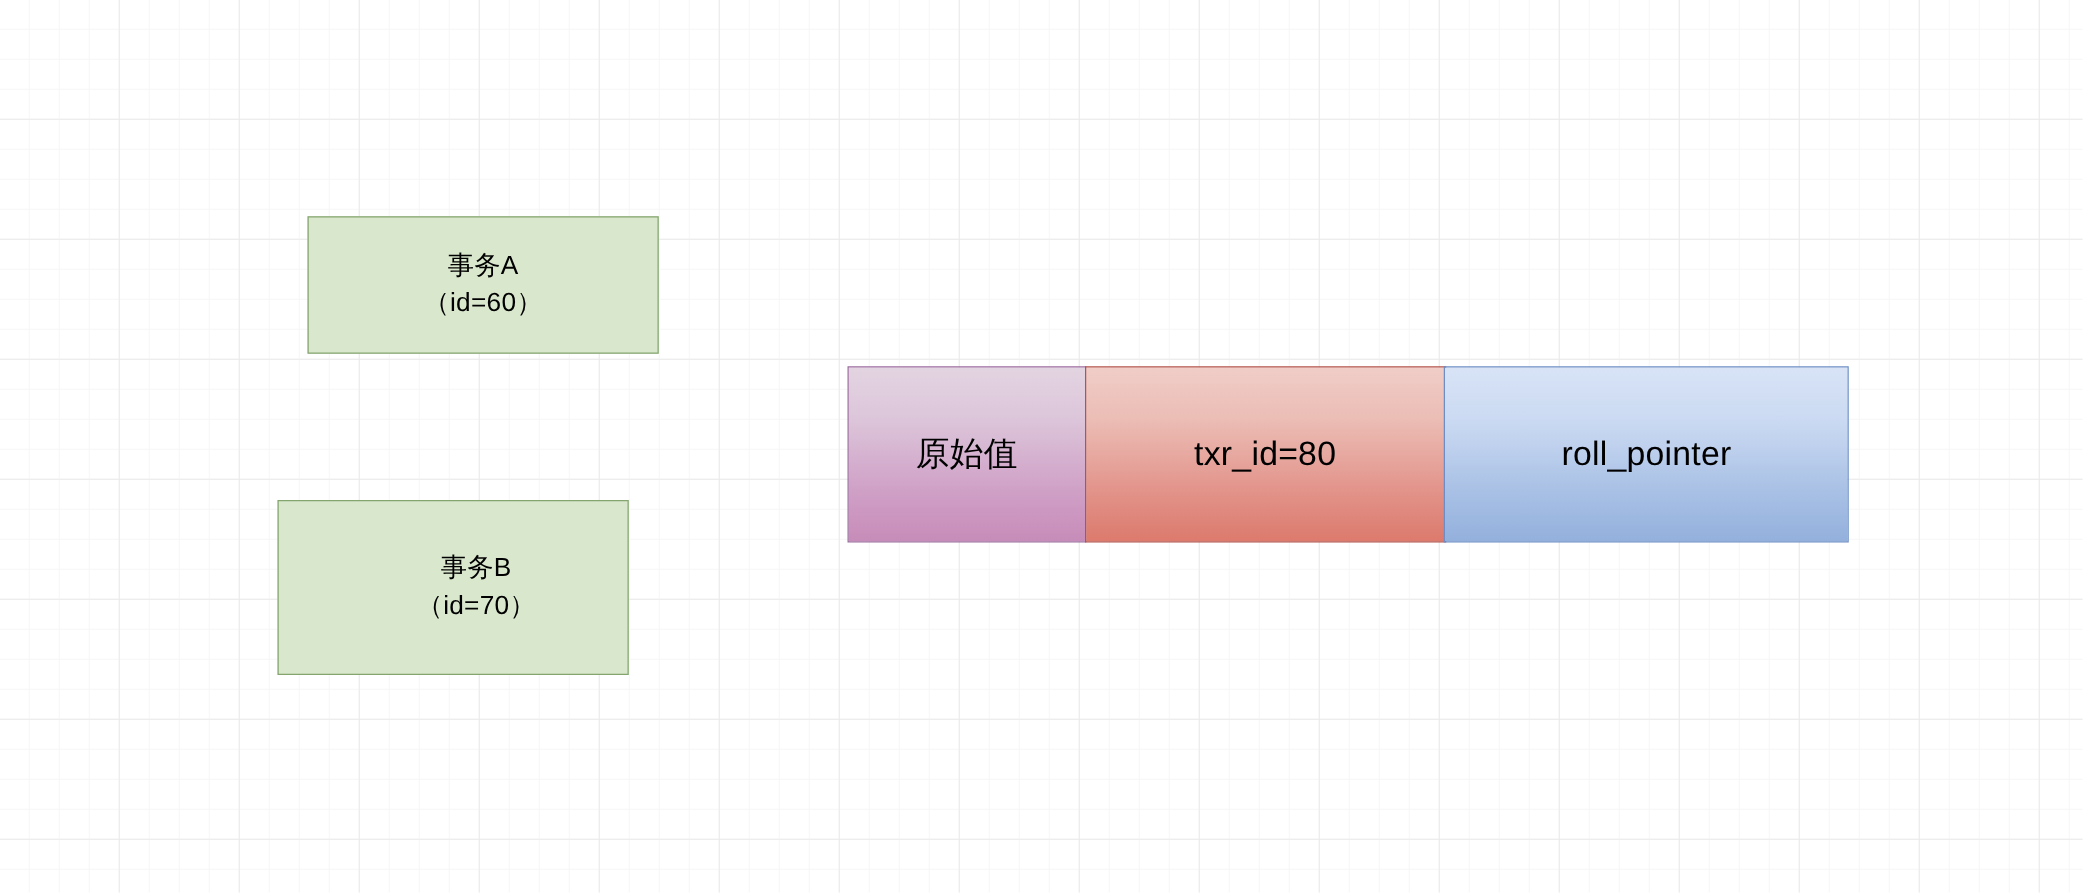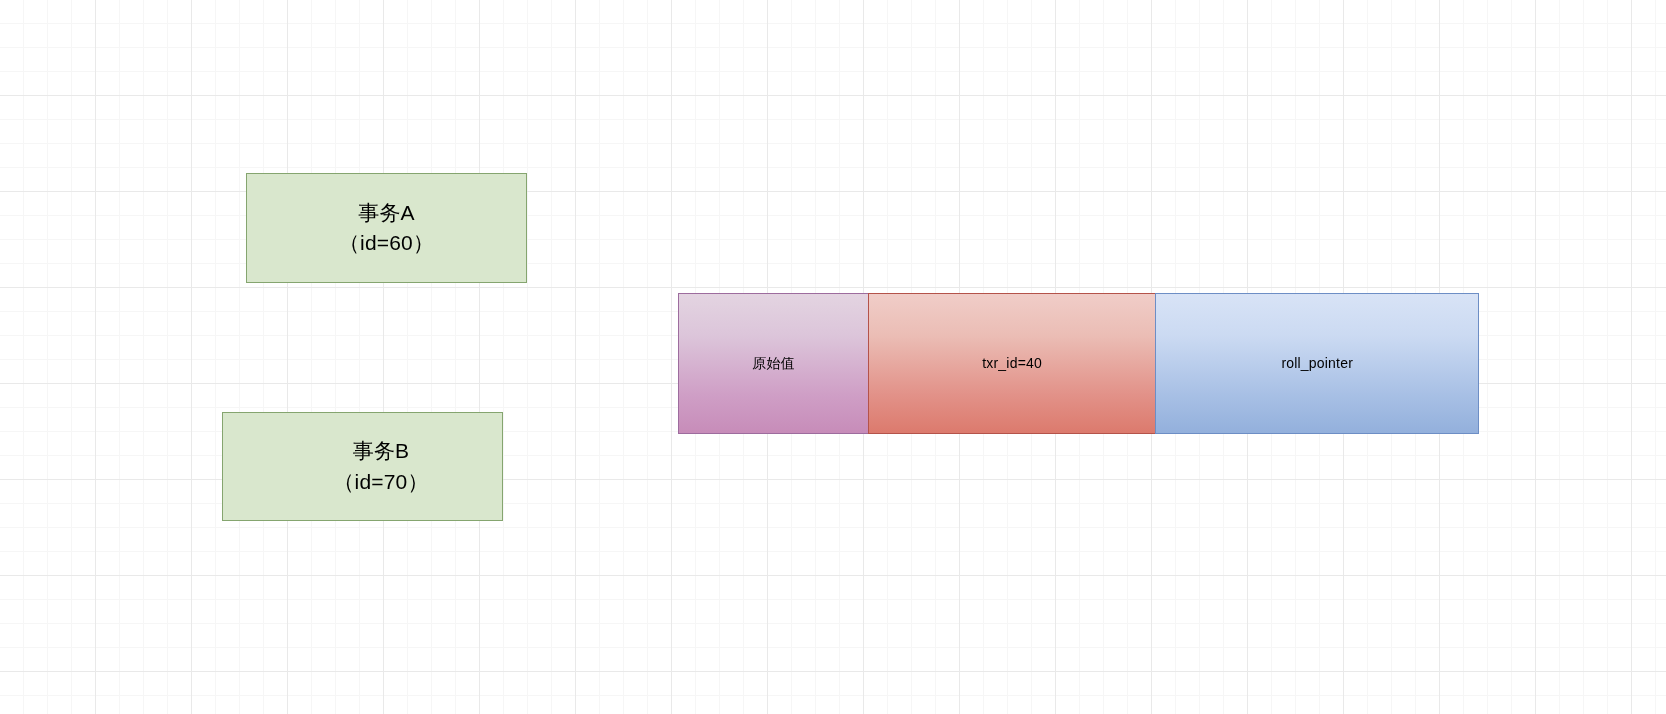--- a/index.html
+++ b/index.html
@@ -49,21 +49,21 @@
     position: absolute;
     display: flex;
     align-items: center;
     justify-content: center;
     box-sizing: border-box;
     background: #d9e7cd;
     border: 1.6px solid #85a56f;
   }
 
   #txn-box-a { left: 222px; top: 173px; width: 281px; height: 110px; margin-left: 24px; }
-  #txn-box-b { left: 222px; top: 412px; width: 281px; height: 109px; padding-left: 37px; }
+  #txn-box-b { left: 222px; top: 400px; width: 281px; height: 140px; padding-left: 37px; }
 
   
   #record-row {
     position: absolute;
     left: 678px;
     top: 293px;
     height: 141px;
     display: flex;
   }
 
@@ -88,21 +88,21 @@
     border: 1.4px solid #b4534a;
   }
 
   #record-cell-rollpointer {
     width: 324px;
     margin-left: -1.4px;
     background: linear-gradient(to bottom, #d8e3f6 0%, #cbdaf2 30%, #a8c0e5 72%, #93b0dc 100%);
     border: 1.4px solid #6d8ec5;
   }
 
-  .record-cell .shape-label { font-size: 14px; }
+  .record-cell .shape-label { font-size: 27px; }
 </style>
 </head>
 <body>
 
 <div id="canvas">
 
   <div class="txn-box" id="txn-box-a">
     <div class="shape-label">事务A
 （id=60）</div>
   </div>
@@ -112,21 +112,21 @@
 （id=70）</div>
   </div>
 
   <div id="record-row">
 
     <div class="record-cell" id="record-cell-original">
       <div class="shape-label">原始值</div>
     </div>
 
     <div class="record-cell" id="record-cell-trxid">
-      <div class="shape-label">txr_id=40</div>
+      <div class="shape-label">txr_id=80</div>
     </div>
 
     <div class="record-cell" id="record-cell-rollpointer">
       <div class="shape-label">roll_pointer</div>
     </div>
 
   </div>
 
 </div>
 

